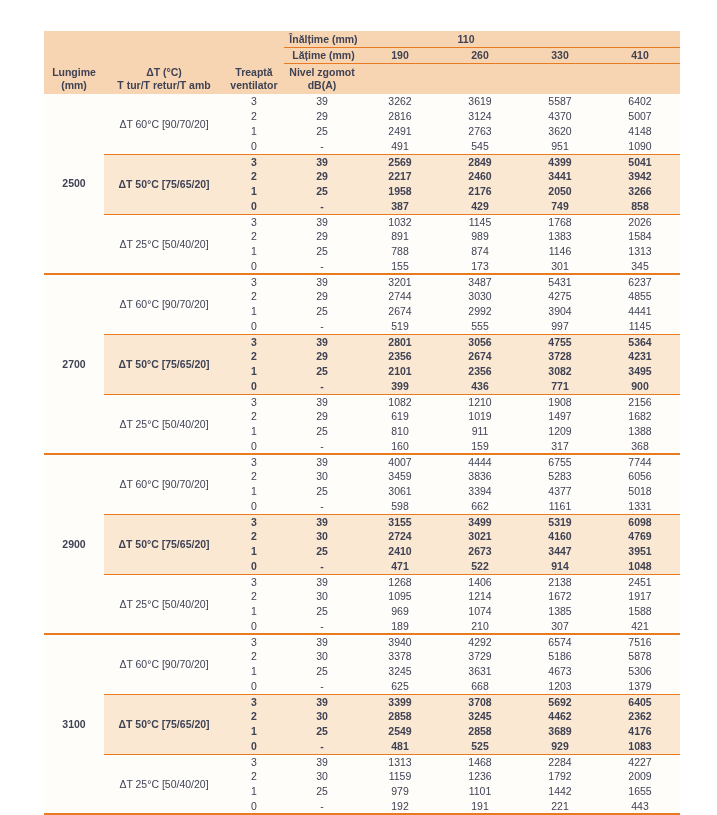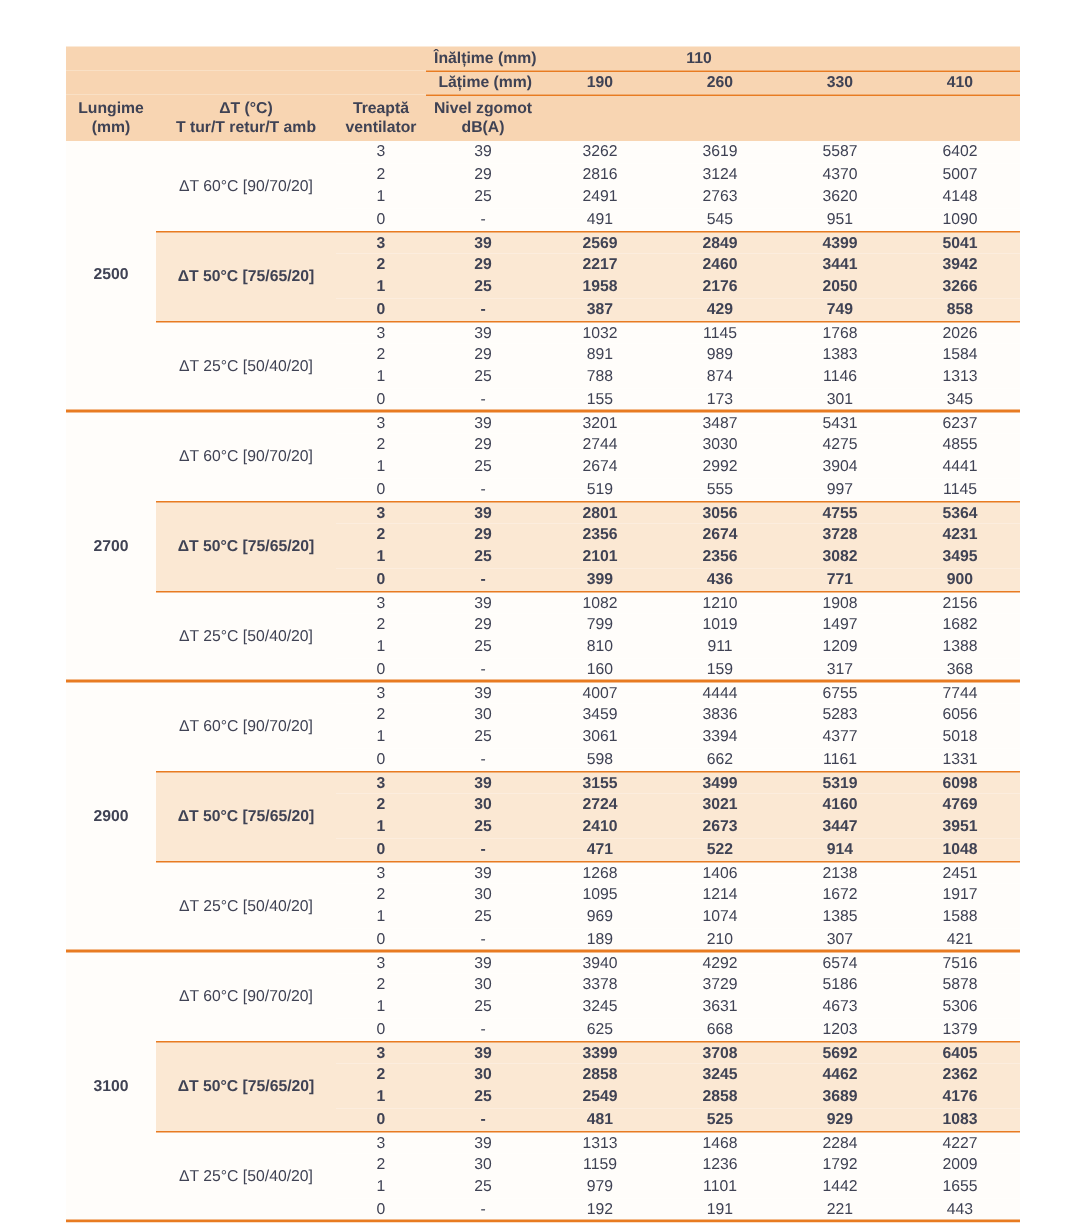--- a/index.html
+++ b/index.html
@@ -257,21 +257,21 @@
           <td class="step">3</td>
           <td class="noise">39</td>
           <td class="val">1082</td>
           <td class="val">1210</td>
           <td class="val">1908</td>
           <td class="val">2156</td>
         </tr>
         <tr class="body plain">
           <td class="step">2</td>
           <td class="noise">29</td>
-          <td class="val">799</td>
+          <td class="val">619</td>
           <td class="val">1019</td>
           <td class="val">1497</td>
           <td class="val">1682</td>
         </tr>
         <tr class="body plain">
           <td class="step">1</td>
           <td class="noise">25</td>
           <td class="val">810</td>
           <td class="val">911</td>
           <td class="val">1209</td>

